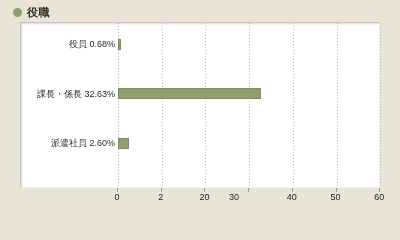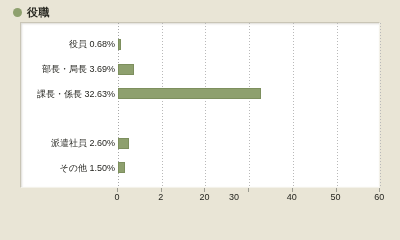--- a/index.html
+++ b/index.html
@@ -179,42 +179,30 @@
           <div class="gridline" style="left: 315.5px;"></div>
           <div class="gridline" style="left: 359.2px;"></div>
         </div>
       <div id="bars-layer">
           <div class="bar-row" style="top: 15.8333px; height: 11px;">
             <div style="position: absolute; left: 97px; top: 0px; height: 100%; right: 0px;">
               <span class="bar-label">役員 0.68%</span>
               <span class="bar-rect" title="役員 0.68%" style="width: 2.9716px; background: rgb(142, 160, 110); border-color: rgb(125, 143, 94);"></span>
             </div>
           </div>
-          <div class="bar-row" style="top: 40.5px; height: 11px;">
-            <div style="position: absolute; left: 97px; top: 0px; height: 100%; right: 0px;">
-              <span class="bar-label">部長・局長 3.69%</span>
-              <span class="bar-rect" title="部長・局長 3.69%" style="width: 16.1253px; background: rgb(142, 160, 110); border-color: rgb(125, 143, 94);"></span>
-            </div>
-          </div>
           <div class="bar-row" style="top: 65.1667px; height: 11px;">
             <div style="position: absolute; left: 97px; top: 0px; height: 100%; right: 0px;">
               <span class="bar-label">課長・係長 32.63%</span>
               <span class="bar-rect" title="課長・係長 32.63%" style="width: 142.593px; background: rgb(142, 160, 110); border-color: rgb(125, 143, 94);"></span>
             </div>
           </div>
           <div class="bar-row" style="top: 114.5px; height: 11px;">
             <div style="position: absolute; left: 97px; top: 0px; height: 100%; right: 0px;">
               <span class="bar-label">派遣社員 2.60%</span>
               <span class="bar-rect" title="派遣社員 2.60%" style="width: 11.362px; background: rgb(142, 160, 110); border-color: rgb(125, 143, 94);"></span>
-            </div>
-          </div>
-          <div class="bar-row" style="top: 139.167px; height: 11px;">
-            <div style="position: absolute; left: 97px; top: 0px; height: 100%; right: 0px;">
-              <span class="bar-label">その他 1.50%</span>
-              <span class="bar-rect" title="その他 1.50%" style="width: 6.555px; background: rgb(142, 160, 110); border-color: rgb(125, 143, 94);"></span>
             </div>
           </div>
         </div>
     </div>
   </div>
 
   <div id="x-axis">
       <div class="tick-mark" style="left: 97px;"></div>
       <div class="tick-label" style="left: 97px;">0</div>
       <div class="tick-mark" style="left: 140.7px;"></div>

